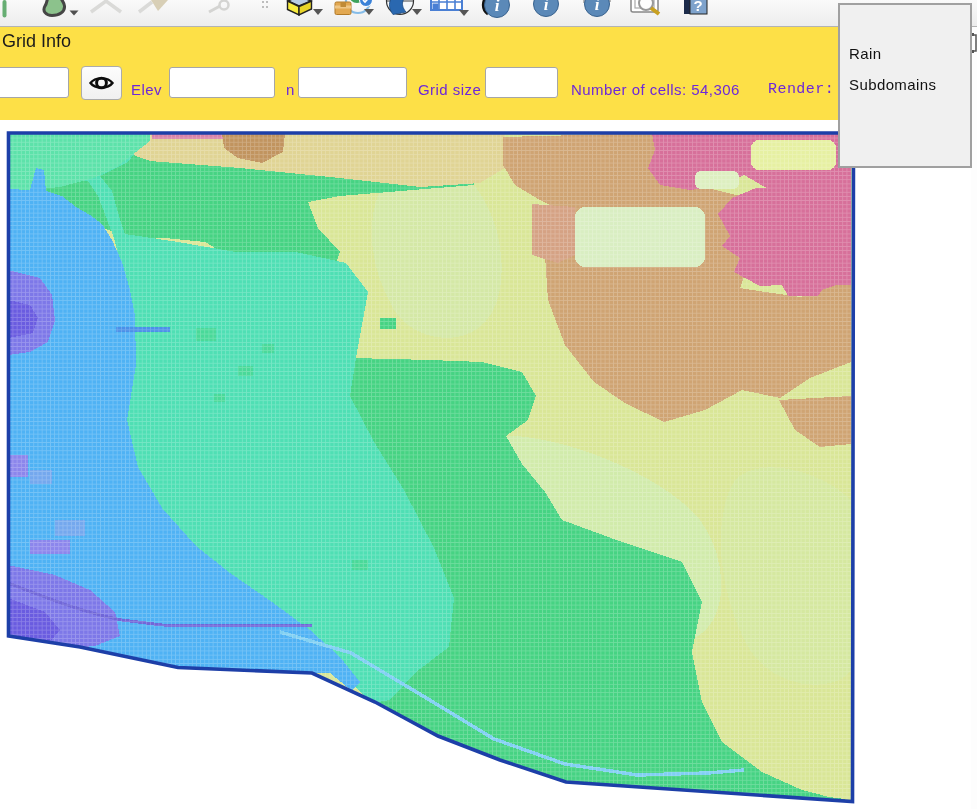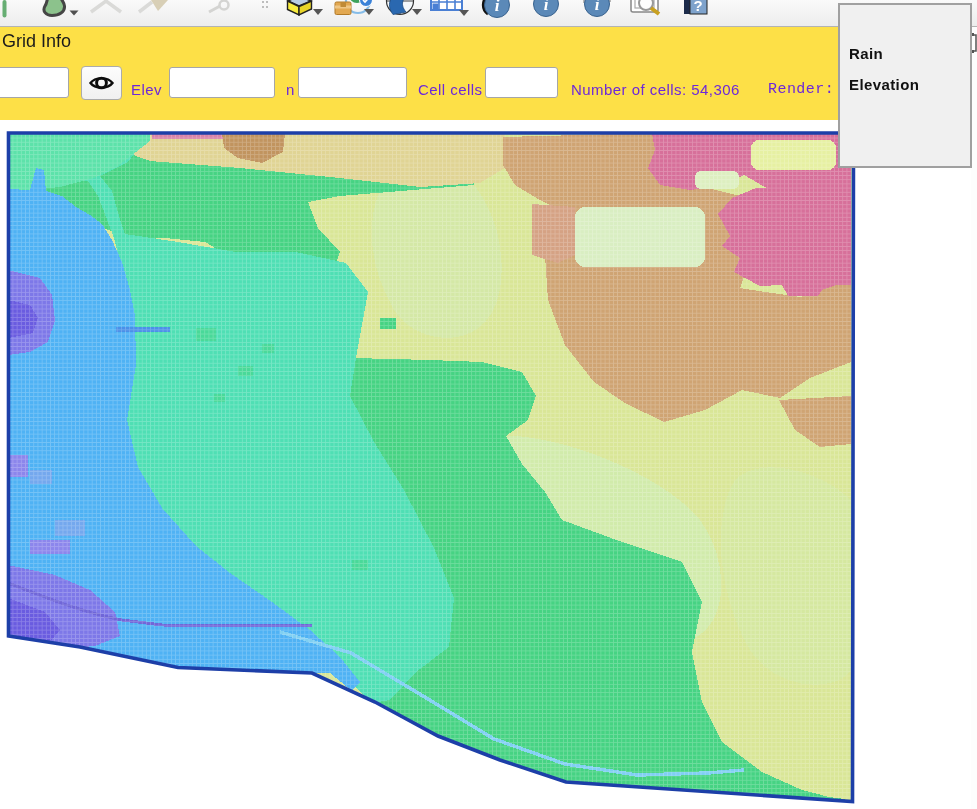--- a/index.html
+++ b/index.html
@@ -8,21 +8,21 @@
   #toolbar{position:absolute;left:0;top:0;width:977px;height:27px;
     background:linear-gradient(#fafafa,#ededed);border-bottom:1px solid #b3b3b3;z-index:5;}
   #panel{position:absolute;left:0;top:27px;width:977px;height:93px;background:#fde047;z-index:5;}
   .lbl{position:absolute;font-size:15px;letter-spacing:0.45px;color:#6d28d9;line-height:31px;top:74px;white-space:nowrap;z-index:6;}
   .fld{position:absolute;top:67px;height:31px;background:#fff;border:1px solid #a6a6a6;border-radius:3px;z-index:6;}
   #gridinfo{position:absolute;left:2px;top:4px;font-size:18px;color:#1b1b1b;}
   #eyebtn{position:absolute;left:81px;top:66px;width:41px;height:34px;border:1px solid #ababab;z-index:6;
     border-radius:4px;background:linear-gradient(#fdfdfd,#f0f0f0);}
   #map{position:absolute;left:0;top:120px;width:977px;height:689px;background:#fff;z-index:1;}
   #menu{position:absolute;left:838px;top:3px;width:134px;height:165px;background:#f0f0f0;
-    border:2px solid #a0a0a0;z-index:20;padding-top:2px;font-weight:bold;}
+    border:2px solid #a0a0a0;z-index:20;padding-top:2px;}
   .mi{height:31px;line-height:31px;padding-left:9px;font-size:15px;letter-spacing:0.4px;color:#111;}
   .mi.sel{background:#0078d7;color:#fff;}
   #rgrip{position:absolute;left:971px;top:27px;width:6px;height:784px;background:#fdfdfd;z-index:6;}
 </style>
 </head>
 <body>
 <div id="map">
 <svg width="977" height="689" viewBox="0 120 977 689" shape-rendering="crispEdges">
 <defs>
 <clipPath id="dom">
@@ -178,30 +178,30 @@
 <div id="eyebtn">
 <svg width="39" height="31" viewBox="0 0 39 31">
 <path d="M8.5,16 C13,9.8 26,9.8 30.5,16 C26,22.2 13,22.2 8.5,16 Z" fill="none" stroke="#0d0d0d" stroke-width="2.4"></path>
 <circle cx="19.5" cy="16" r="4.9" fill="none" stroke="#0d0d0d" stroke-width="2.9"></circle>
 </svg>
 </div>
 <div class="lbl" style="left:131px;">Elev</div>
 <div class="fld" style="left:169px;width:106px;"></div>
 <div class="lbl" style="left:286px;">n</div>
 <div class="fld" style="left:298px;width:109px;"></div>
-<div class="lbl" style="left:418px;">Cell cells</div>
+<div class="lbl" style="left:418px;">Grid size</div>
 <div class="fld" style="left:485px;width:73px;"></div>
 <div class="lbl" style="left:571px;">Number of cells: 54,306</div>
 <div class="lbl" style="left:768px;font-family:Liberation Mono, monospace;">Render:</div>
 
 <div id="rgrip">
 <svg width="6" height="784" viewBox="0 0 6 784">
 <rect x="0" y="8" width="5" height="16" fill="none" stroke="#555" stroke-width="1.5"></rect>
 <rect x="0" y="6" width="3" height="3" fill="#555"></rect>
 <rect x="0" y="23" width="3" height="3" fill="#555"></rect>
 </svg>
 </div>
 
 <div id="menu">
 <div class="mi">&nbsp;</div>
 <div class="mi">Rain</div>
-<div class="mi">Elevation</div>
+<div class="mi">Subdomains</div>
 </div>
 
 </body></html>

